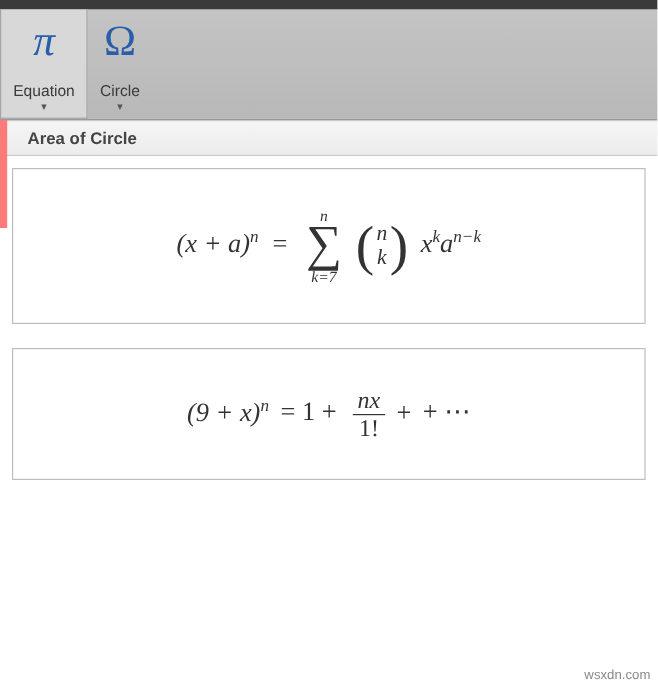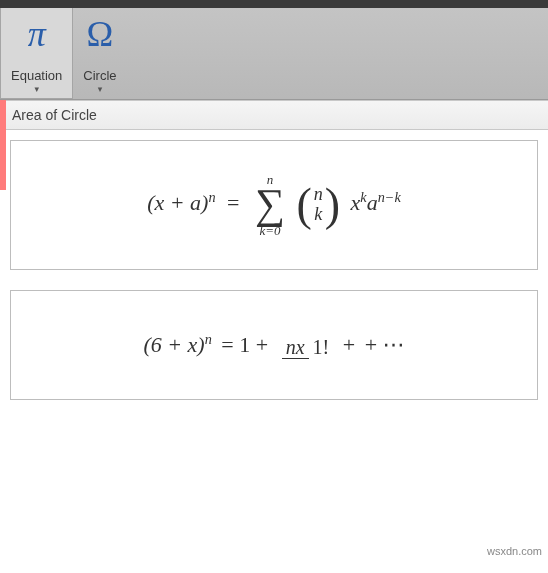--- a/index.html
+++ b/index.html
@@ -63,22 +63,22 @@
       height: 90px;
       background: #ff7b7b;
     }
     .gallery {
       padding: 0;
     }
     .section-hdr {
       background: linear-gradient(#f5f5f5,#ececec);
       border-top: 1px solid #c8c8c8;
       border-bottom: 1px solid #c8c8c8;
-      padding: 6px 12px;
-      font-weight: 400;
+      padding: 6px 23px;
+      font-weight: 700;
       font-size: 14px;
       color: #444;
     }
     .eq-wrap {
       padding: 10px;
     }
     .eq-box {
       border: 1px solid #bdbdbd;
       background: #fff;
       padding: 20px 10px;
@@ -125,34 +125,35 @@
     .binom-col {
       display: inline-flex;
       flex-direction: column;
       align-items: center;
       font-size: 18px;
       line-height: 1.1;
       padding: 0 2px;
     }
     .frac {
       display: inline-flex;
+      flex-direction: column;
       align-items: center;
       vertical-align: middle;
       margin: 0 4px;
       line-height: 1.1;
     }
     .frac .num, .frac .den {
       padding: 0 4px;
       font-size: 20px;
     }
     .frac .num { border-bottom: 1.3px solid #333; }
     .watermark {
       position: absolute;
       right: 6px;
-      bottom: 16px;
+      bottom: 4px;
       font-size: 11px;
       color: #888;
       font-family: Arial, sans-serif;
       font-style: normal;
     }
   </style>
 </head>
 <body>
 
 <div class="topbar"></div>
@@ -177,41 +178,41 @@
   <div class="section-hdr">Area of Circle</div>
 
   <div class="eq-wrap">
     <div class="eq-box" style="min-height:130px;">
       <span>
         <span>(x + a)</span><span class="sup">n</span>
         <span class="rm" style="margin:0 6px;">=</span>
         <span class="sum-block">
           <span class="lim">n</span>
           <span class="sigma">∑</span>
-          <span class="lim">k=0</span>
+          <span class="lim">k=7</span>
         </span>
         <span class="binom">
           <span class="paren">(</span>
           <span class="binom-col">
             <span>n</span>
             <span>k</span>
           </span>
           <span class="paren">)</span>
         </span>
         <span style="margin-left:3px;">
           <span>x</span><span class="sup">k</span><span>a</span><span class="sup">n−k</span>
         </span>
       </span>
     </div>
   </div>
 
   <div class="eq-wrap">
     <div class="eq-box" style="min-height:110px;">
       <span>
-        <span>(6 + x)</span><span class="sup">n</span>
+        <span>(9 + x)</span><span class="sup">n</span>
         <span class="rm" style="margin:0 4px;">= 1 +</span>
         <span class="frac">
           <span class="num">nx</span>
           <span class="den rm">1!</span>
         </span>
         <span class="rm">+</span>
         <span class="rm" style="margin-left:4px;">+ ⋯</span>
       </span>
     </div>
   </div>

